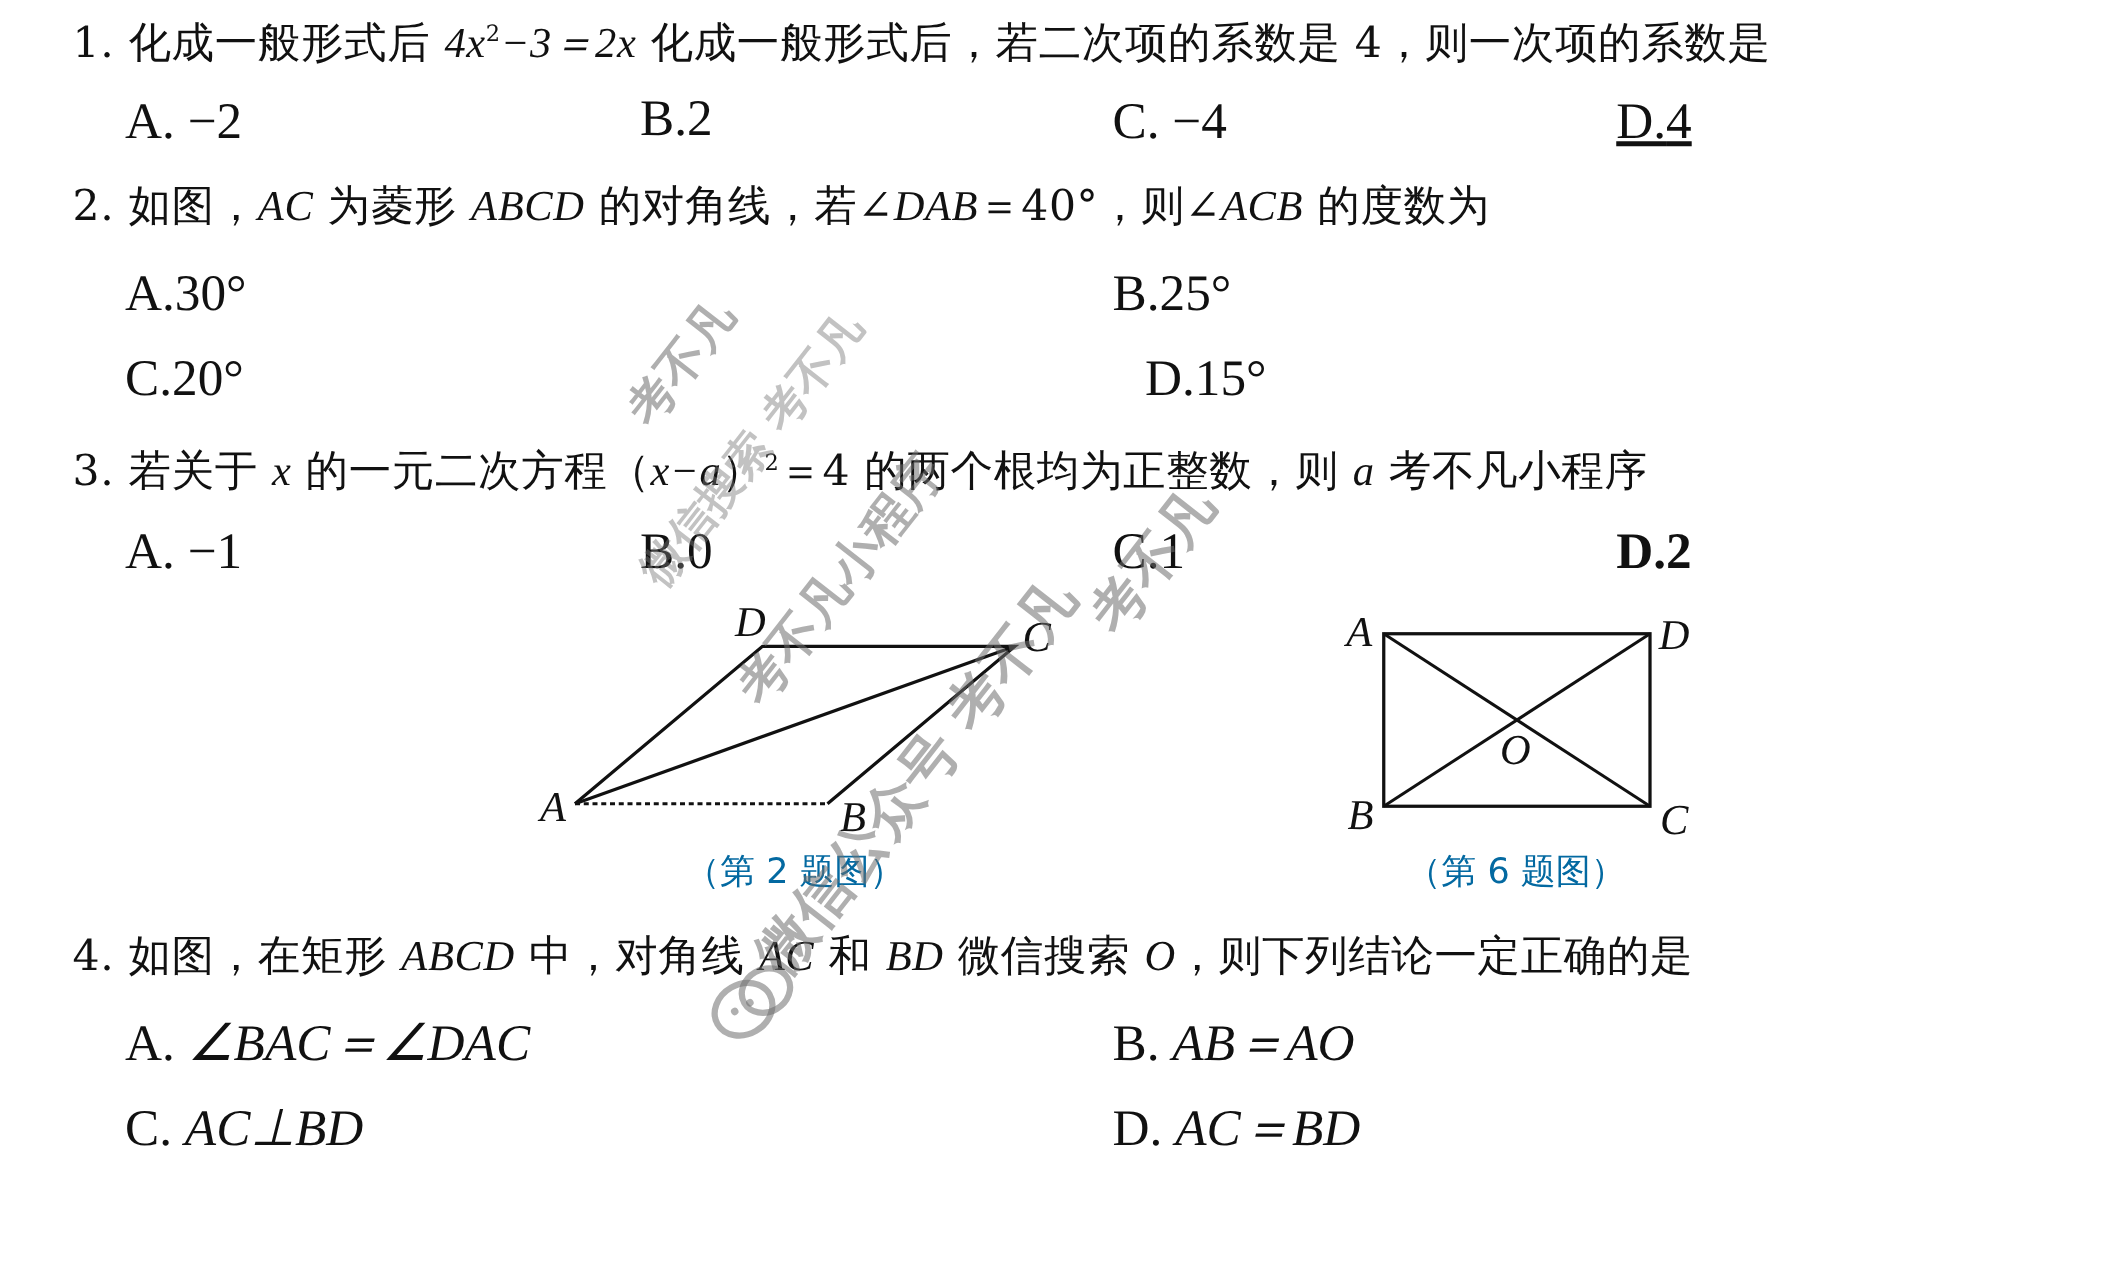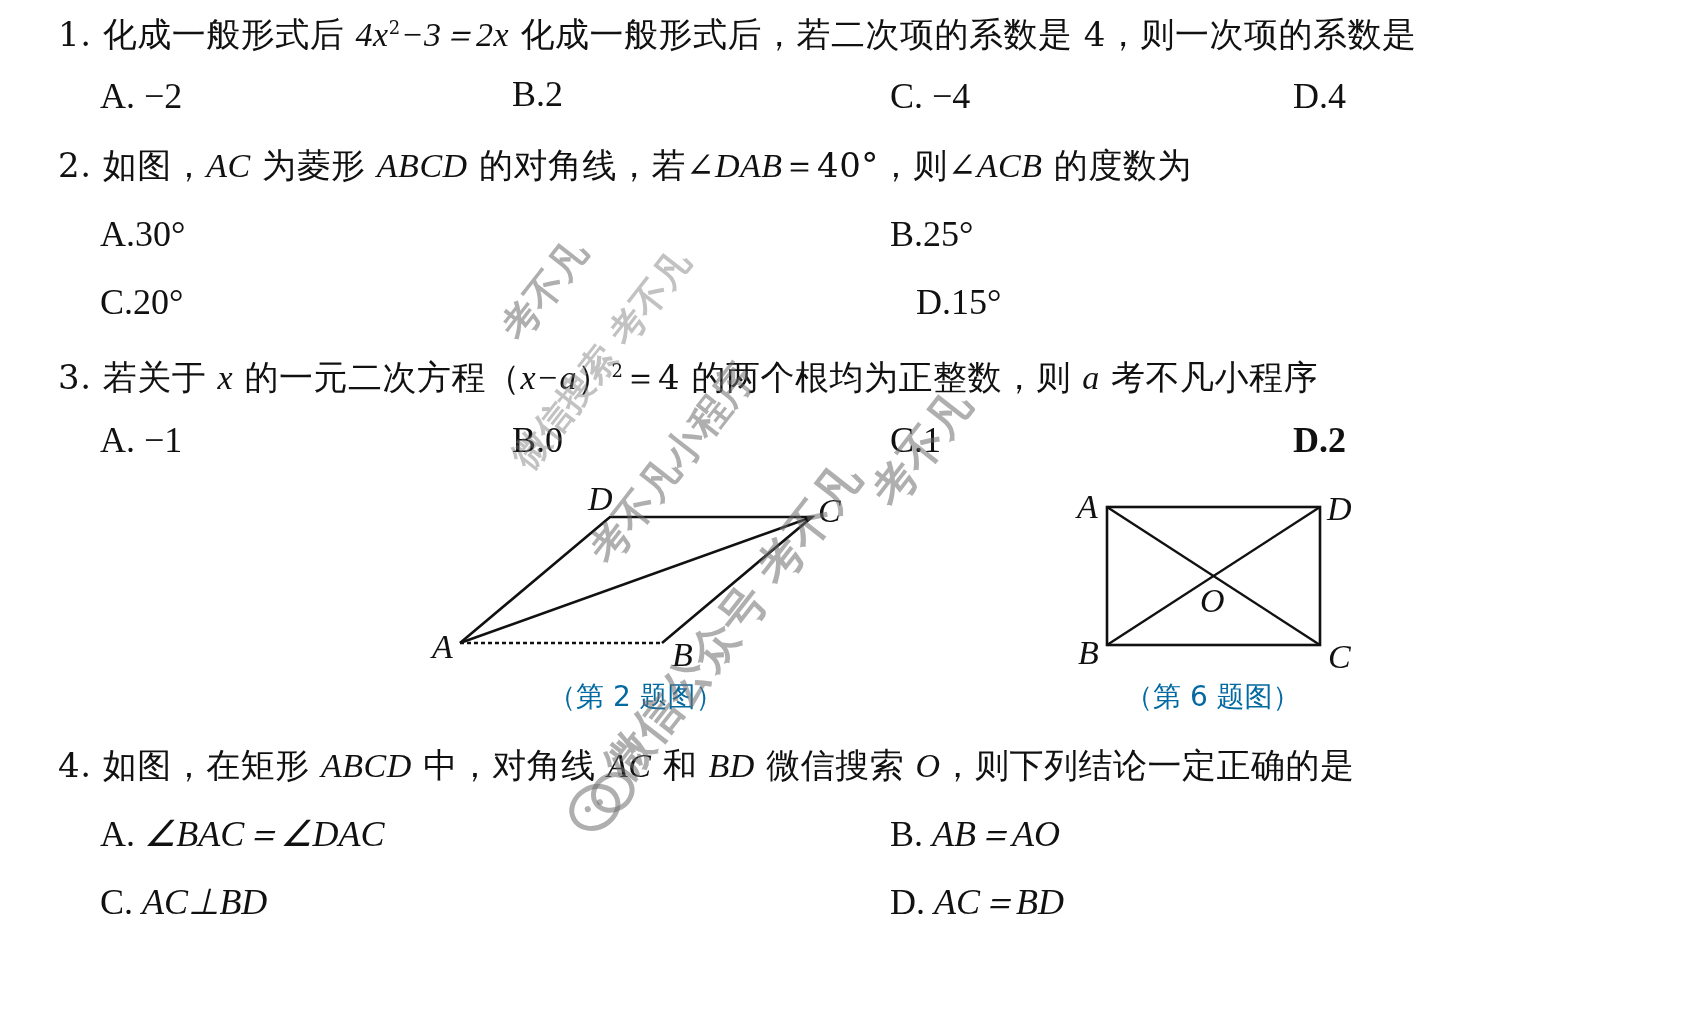--- a/index.html
+++ b/index.html
@@ -8,21 +8,21 @@
     background: #ffffff; color: #111111;
     font-family: "DejaVu Serif", "Liberation Serif", serif;
   }
   .line {
     position: absolute; white-space: nowrap;
     font-size: 34px; line-height: 40px; letter-spacing: 0.5px;
   }
   .opt {
     position: absolute; white-space: nowrap;
     font-family: "Liberation Serif", "DejaVu Serif", serif;
-    font-size: 36px; line-height: 40px;
+    font-size: 41px; line-height: 40px;
   }
   .opt .key { font-family: "Liberation Serif", serif; }
   .opt .val { }
   .math { font-family: "Liberation Serif", serif; font-style: italic; }
   .caption {
     position: absolute; white-space: nowrap;
     font-family: "DejaVu Sans", "Liberation Sans", sans-serif;
     font-size: 28px; line-height: 34px; color: #0369a1;
   }
   .figure { position: absolute; }
@@ -41,21 +41,21 @@
 </head>
 <body>
 
 <div class="line" style="left:58px; top:8px;">
   <span>1.</span>
   <span>化成一般形式后 </span><span class="math">4x</span><sup style="font-size:18px;">2</sup><span class="math">−3＝2x</span><span> 化成一般形式后，若二次项的系数是 4，则一次项的系数是</span>
 </div>
 <div class="opt" style="left:100px; top:76px;"><span class="key">A.</span> <span class="val">−2</span></div>
 <div class="opt" style="left:512px; top:74px;"><span class="key">B.</span><span class="val">2</span></div>
 <div class="opt" style="left:890px; top:76px;"><span class="key">C.</span> <span class="val">−4</span></div>
-<div class="opt" style="left:1293px; top:76px;"><span class="key">D.</span><span class="val">4</span></div>
+<div class="opt" style="left:1293px; top:76px;text-decoration:underline;"><span class="key">D.</span><span class="val">4</span></div>
 
 <div class="line" style="left:58px; top:145px;">
   <span>2.</span>
   <span>如图，</span><span class="math">AC</span><span> 为菱形 </span><span class="math">ABCD</span><span> 的对角线，若∠</span><span class="math">DAB</span><span>＝40°，则∠</span><span class="math">ACB</span><span> 的度数为</span>
 </div>
 <div class="opt" style="left:100px; top:214px;"><span class="key">A.</span><span class="val">30°</span></div>
 <div class="opt" style="left:890px; top:214px;"><span class="key">B.</span><span class="val">25°</span></div>
 <div class="opt" style="left:100px; top:282px;"><span class="key">C.</span><span class="val">20°</span></div>
 <div class="opt" style="left:916px; top:282px;"><span class="key">D.</span><span class="val">15°</span></div>
 

